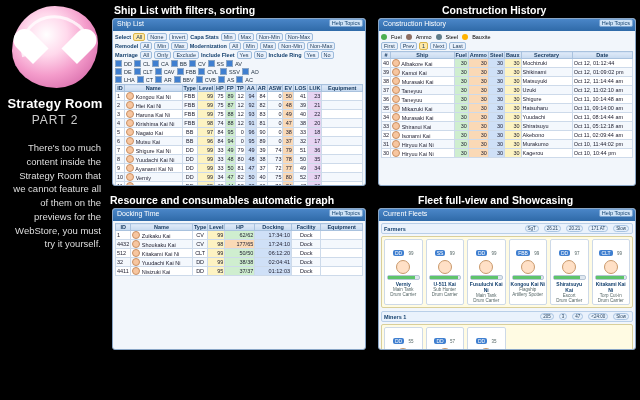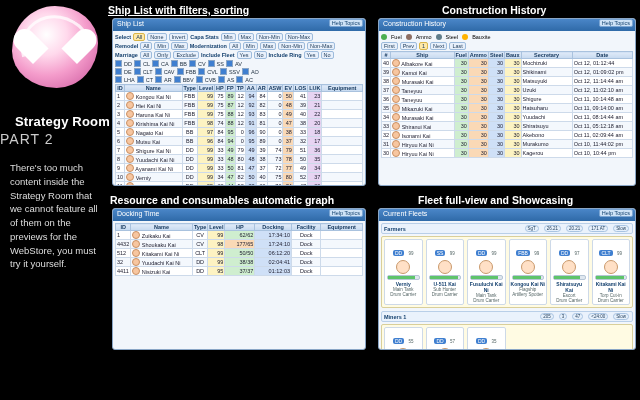--- a/index.html
+++ b/index.html
@@ -11,23 +11,23 @@
   .logo-wrap{position:relative;width:110px;height:96px;}
   .logo-blob{position:absolute;left:12px;top:6px;width:86px;height:82px;
     background:radial-gradient(circle at 40% 35%,#fff 0%,#ffd9ec 28%,#f49ccb 55%,#e07ab4 75%,#b8508f 100%);
     border-radius:50% 50% 48% 52%/55% 45% 55% 45%;}
   .logo-heart{position:absolute;left:33px;top:30px;width:44px;height:40px;}
   .logo-heart:before,.logo-heart:after{content:"";position:absolute;top:0;width:22px;height:34px;
     background:#fff;border-radius:22px 22px 0 0;transform:rotate(-45deg);transform-origin:0 100%;}
   .logo-heart:after{left:22px;transform:rotate(45deg);transform-origin:100% 100%;}
   .logo-swirl{position:absolute;left:20px;top:16px;width:68px;height:62px;border:3px solid rgba(255,255,255,.75);
     border-radius:50%;border-right-color:transparent;border-bottom-color:transparent;transform:rotate(30deg);}
-  .promo-title{color:#fff;font-size:13px;font-weight:bold;text-align:right;margin-top:18px;letter-spacing:.2px;}
-  .promo-sub{color:#ccc;font-size:14px;text-align:left;margin-top:2px;letter-spacing:1px;}
-  .promo-body{color:#dedede;font-size:9.5px;line-height:1.45;padding:14px 9px 0 10px;text-align:left;}
+  .promo-title{color:#fff;font-size:13px;font-weight:bold;text-align:center;margin-top:0;letter-spacing:.2px;}
+  .promo-sub{color:#ccc;font-size:12px;text-align:center;margin-top:2px;letter-spacing:1px;}
+  .promo-body{color:#dedede;font-size:9.5px;line-height:1.45;padding:14px 9px 0 10px;text-align:right;}
 
   
   .cap{position:absolute;color:#fff;font-size:10.5px;font-weight:bold;text-shadow:0 1px 1px #000;}
 
   
   .panel{position:absolute;background:#f2f6fb;border:1px solid #8aa6c6;border-radius:3px;overflow:hidden;}
   .pnl-title{height:11px;background:linear-gradient(#4a86c8,#2f6aa8);color:#fff;font-size:7px;
     padding:1px 3px 0 4px;position:relative;}
   .help{position:absolute;right:2px;top:0px;background:#cfe3f7;color:#12406e;font-size:5.5px;
     border:1px solid #7ba6d4;border-radius:2px;padding:0 2px;}
@@ -83,21 +83,21 @@
     <div class="logo-wrap">
       <div class="logo-blob"></div>
       <div class="logo-swirl"></div>
       <div class="logo-heart"></div>
     </div>
     <div class="promo-title">Strategy Room</div>
     <div class="promo-sub">PART 2</div>
     <div class="promo-body">There's too much content inside the Strategy Room that we cannot feature all of them on the previews for the WebStore, you must try it yourself.</div>
   </div>
 
-  <div class="cap" style="left:108px;top:4px;text-decoration:underline;">Ship List with filters, sorting</div>
+  <div class="cap" style="left:114px;top:4px;">Ship List with filters, sorting</div>
   <div class="cap" style="left:442px;top:4px;">Construction History</div>
   <div class="cap" style="left:418px;top:194px;">Fleet full-view and Showcasing</div>
   <div class="cap" style="left:110px;top:194px;">Resource and consumables automatic graph</div>
 
   <div class="panel" style="left:112px;top:18px;width:252px;height:166px;">
     <div class="pnl-title">
       <span>Ship List</span>
       <span class="help">Help Topics</span>
     </div>
     <div class="pnl-body">

